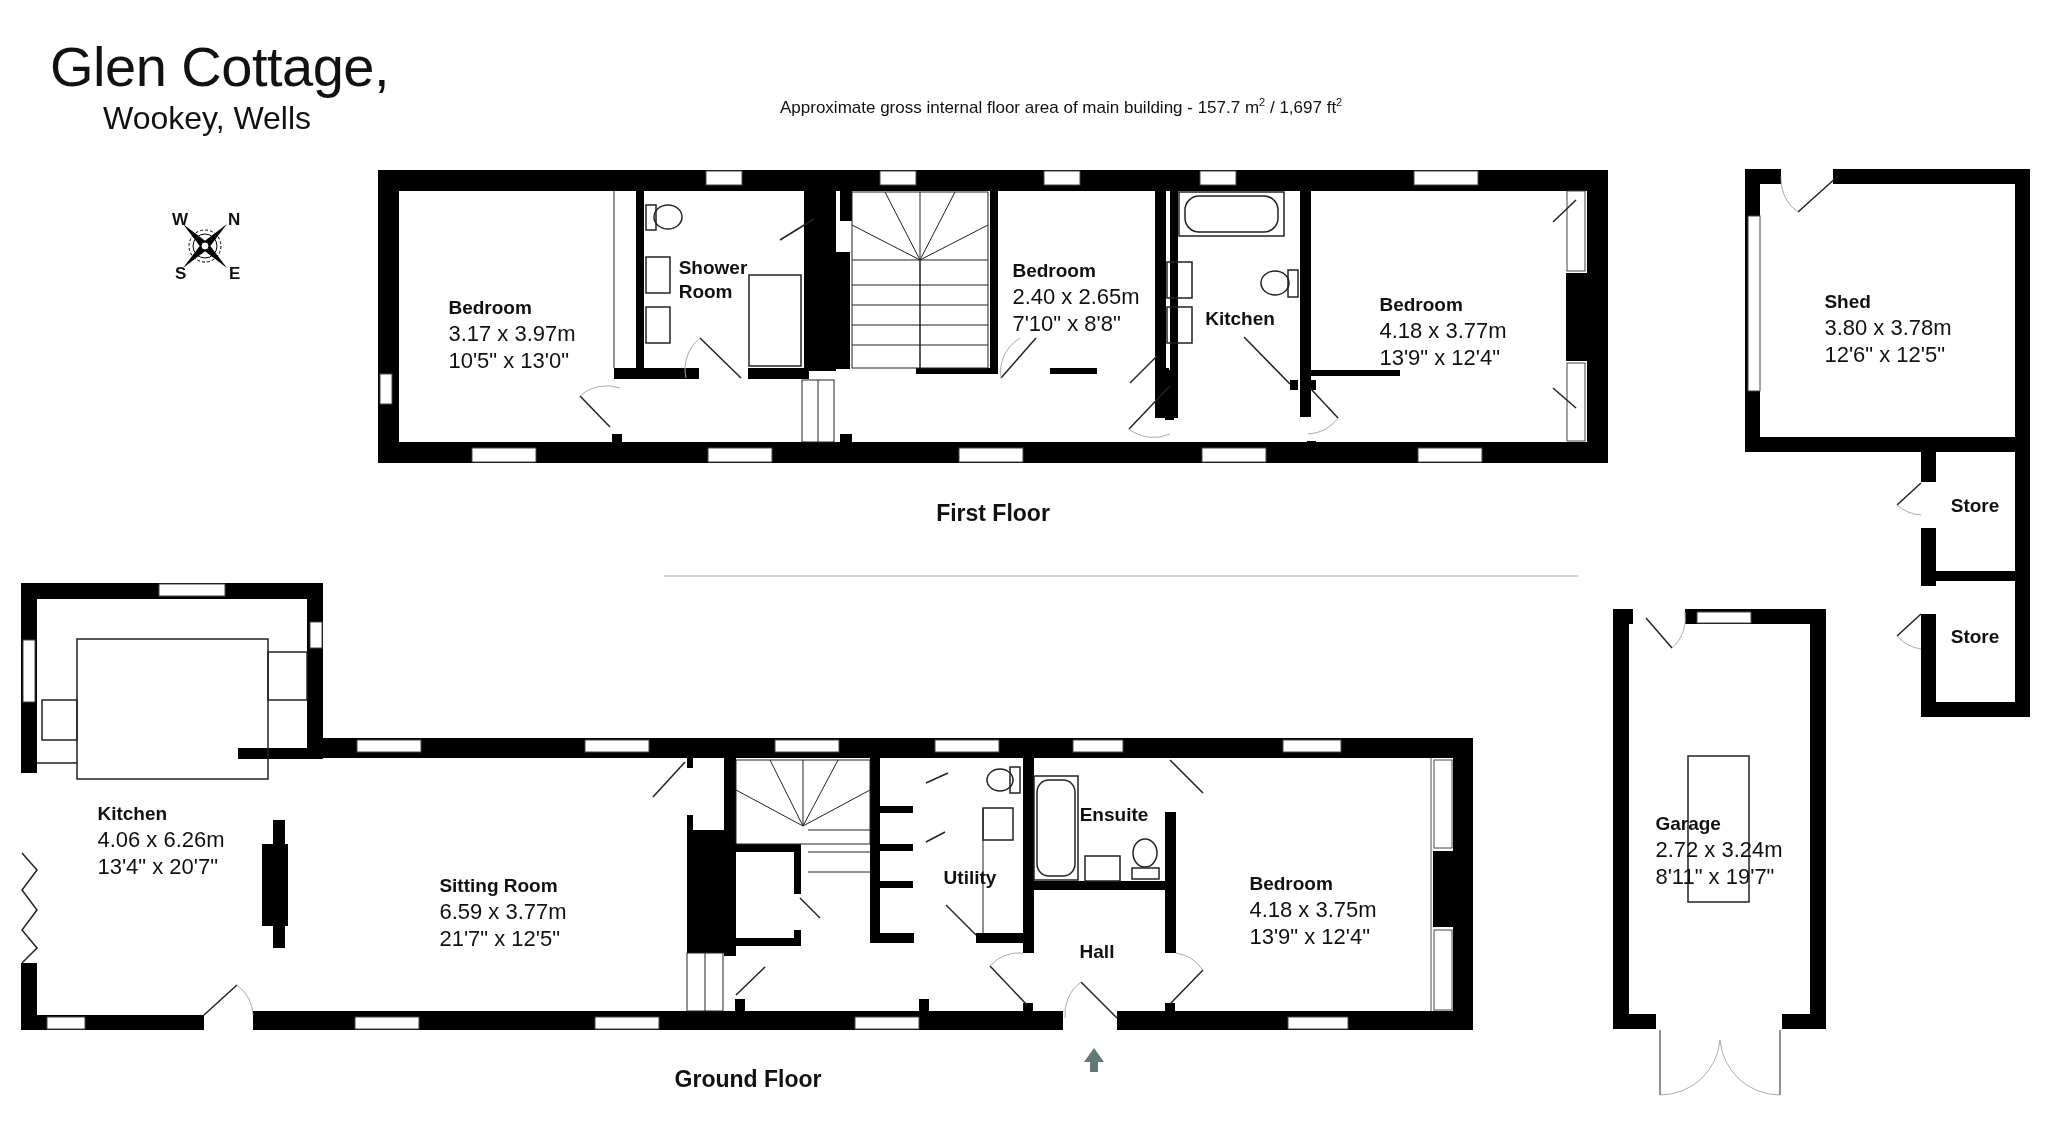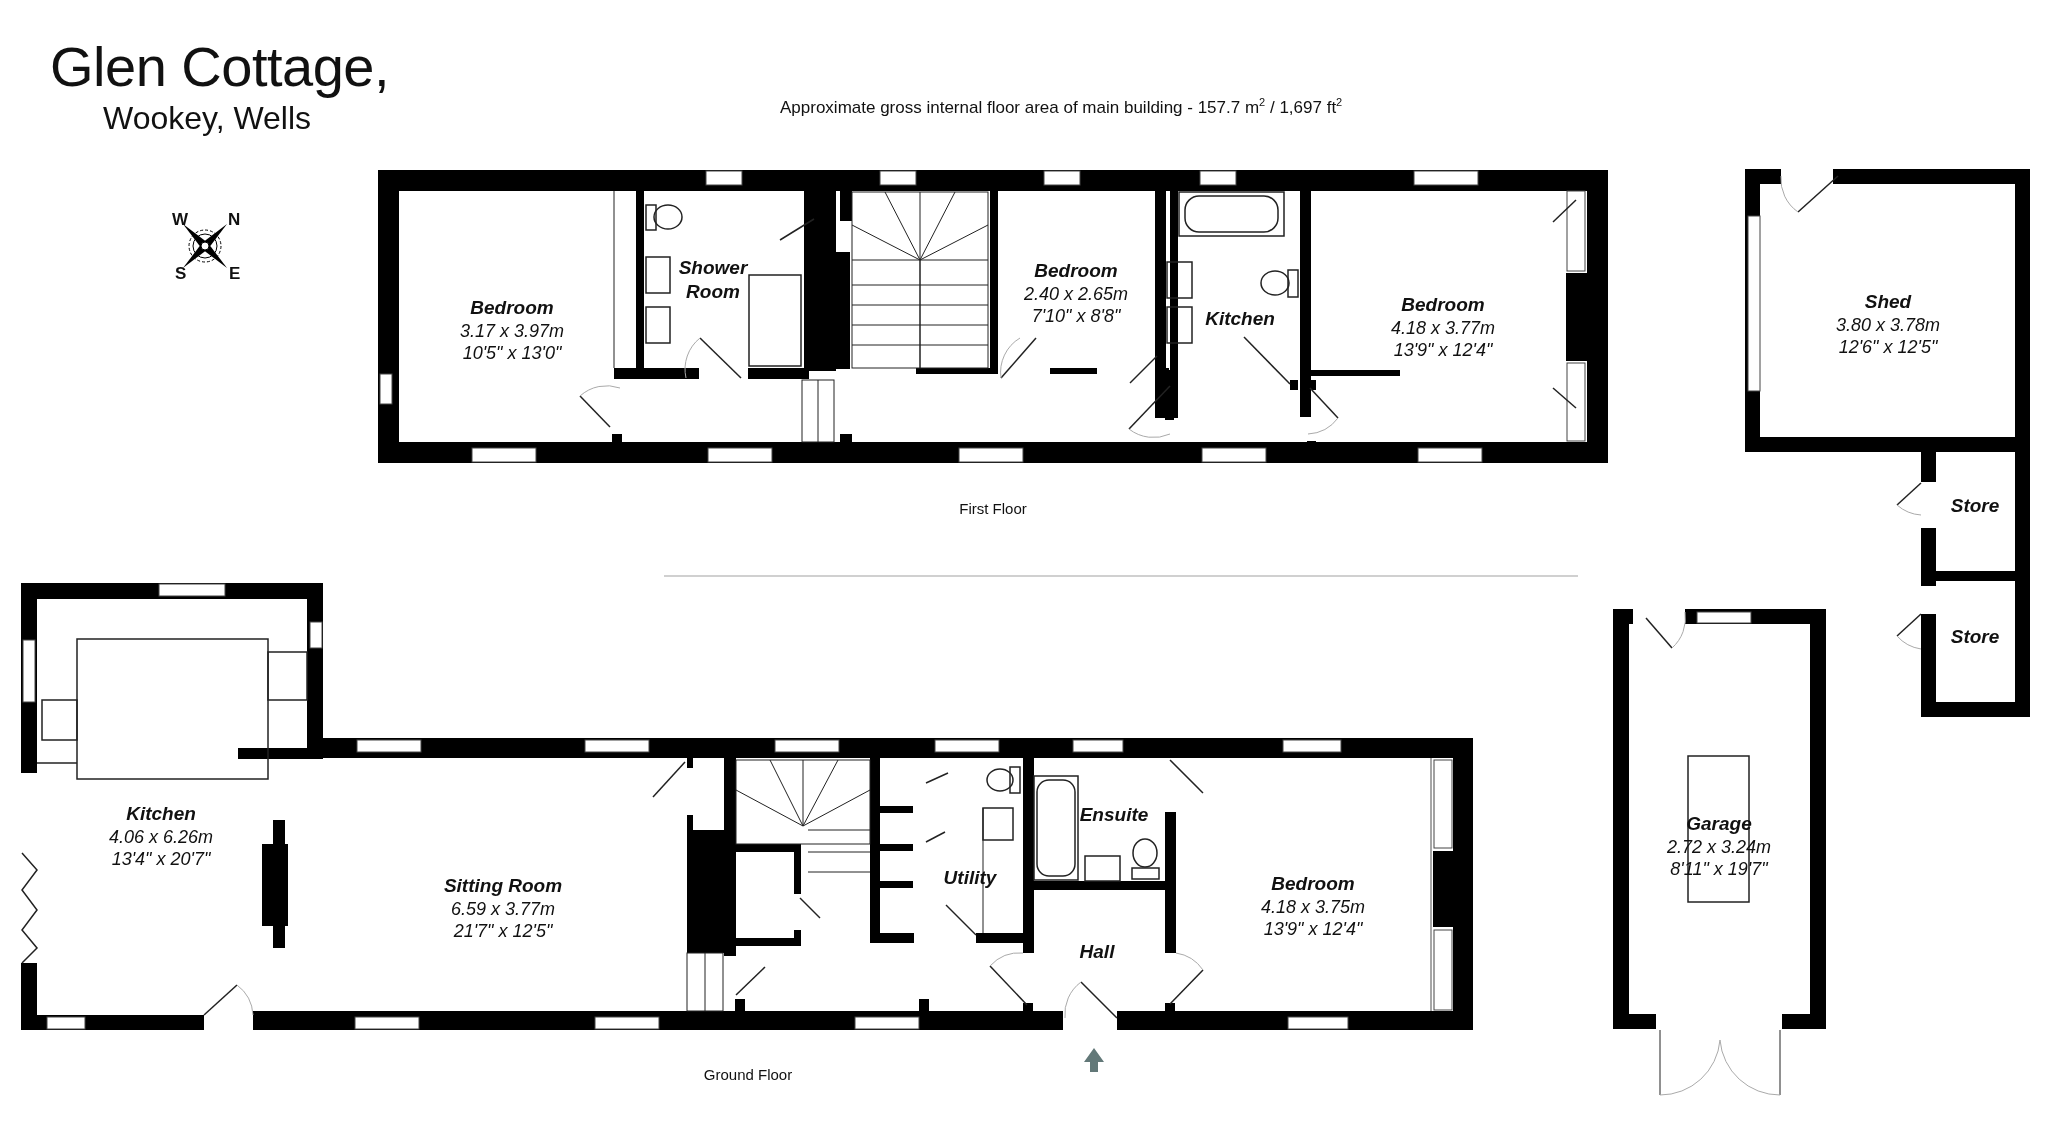--- a/index.html
+++ b/index.html
@@ -2,24 +2,24 @@
 <html><head>
 <meta charset="utf-8">
 <style>
   html, body { margin:0; padding:0; background:#ffffff; }
   body { width:2048px; height:1130px; position:relative; overflow:hidden; font-family:"Liberation Sans", sans-serif; color:#111; }
   .title { position:absolute; left:50px; top:34px; font-size:56px; font-weight:400; letter-spacing:-0.5px; }
   .subtitle { position:absolute; left:103px; top:100px; font-size:32px; font-weight:400; }
   .area-note { position:absolute; left:780px; top:96px; font-size:17px; }
   .area-note sup { font-size:11px; }
   svg.plan { position:absolute; left:0; top:0; }
-  .lbl { position:absolute; text-align:center; transform:translateX(-50%); line-height:1.25; white-space:nowrap;font-style:italic; }
+  .lbl { position:absolute; transform:translateX(-50%); line-height:1.25; white-space:nowrap; }
   .lbl .name { font-weight:700; font-size:19px; display:block; }
-  .lbl .dim { font-size:18px; display:block; }
-  .floor-label { position:absolute; font-weight:400; font-size:15px; transform:translateX(-50%); }
+  .lbl .dim { font-size:22px; display:block; }
+  .floor-label { position:absolute; font-weight:700; font-size:23px; transform:translateX(-50%); }
   .compass-l { position:absolute; font-weight:700; font-size:17px; }
 </style>
 </head>
 <body>
 
 <div class="title">Glen Cottage,</div>
 <div class="subtitle">Wookey, Wells</div>
 <div class="area-note"><span>Approximate gross internal floor area of main building  -  157.7 m</span><sup>2</sup><span> /  1,697 ft</span><sup>2</sup></div>
 
 <svg class="plan" width="2048" height="1130" viewBox="0 0 2048 1130">

